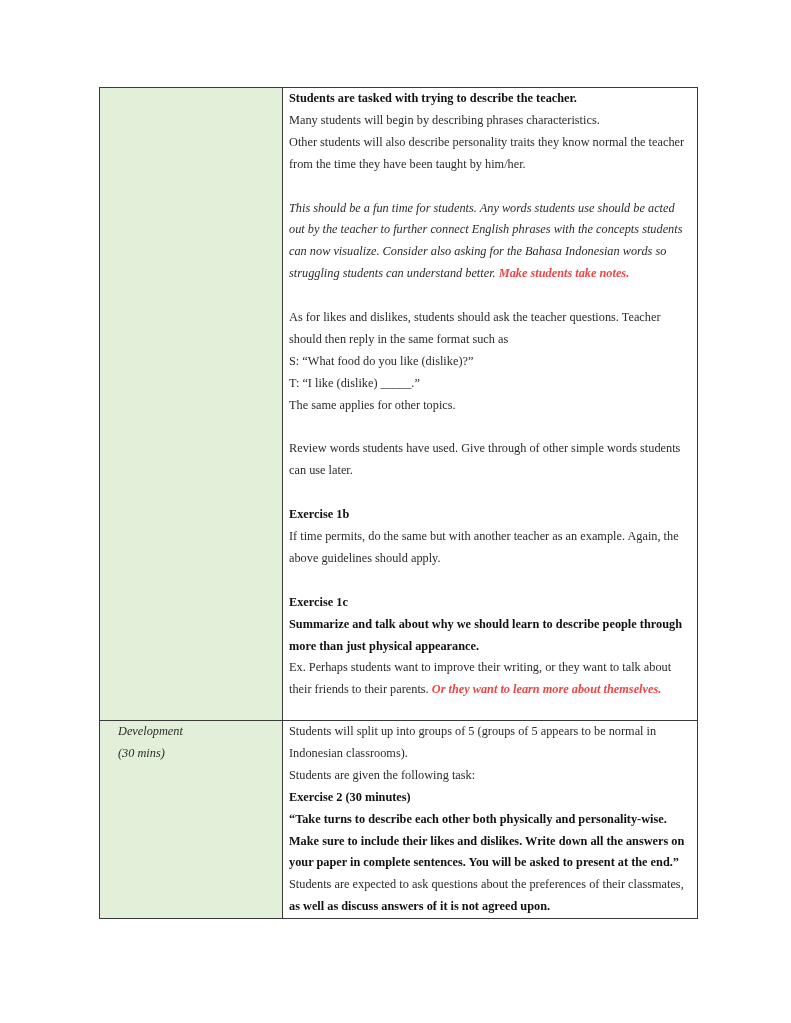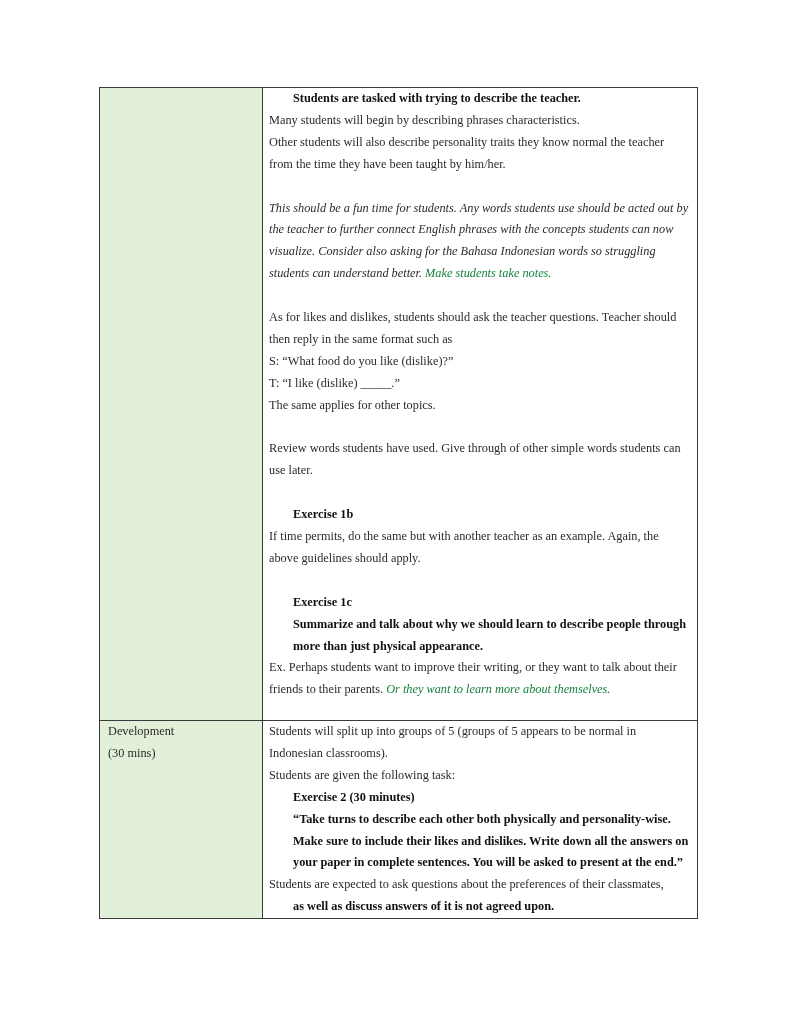--- a/index.html
+++ b/index.html
@@ -10,30 +10,30 @@
     width: 599px;
     border-collapse: collapse;
     font-family: "Liberation Serif", "DejaVu Serif", serif;
     font-size: 12.3px; color: #2b2b2b;
   }
   table.lesson td {
     border: 1px solid #3a3a3a;
     vertical-align: top;
     line-height: 21.9px;
   }
-  td.label-cell { width: 146px; background: #e2efd9; padding: 0 8px; }
+  td.label-cell { width: 146px; background: #e2efd9; padding: 0 18px; font-style: italic; }
   td.content-cell { padding: 0 6px; }
   .row1 td { height: 632px; }
   .row2 td { height: 196px; }
   .line { display: block; }
   .blank { display: block; height: 21.9px; }
-  .b { font-weight: bold; color: #111; margin-left: 24px; }
+  .b { font-weight: bold; color: #111; }
   .i { font-style: italic; }
   .u { }
-  .bi { font-weight: normal; font-style: italic; color: #15803d; }
+  .bi { font-weight: bold; font-style: italic; color: #ef4444; }
 </style>
 </head>
 <body>
 
 <div class="page">
   <table class="lesson">
     <tbody>
         <tr class="row1">
       <td class="label-cell">
         <span class="line"></span>

